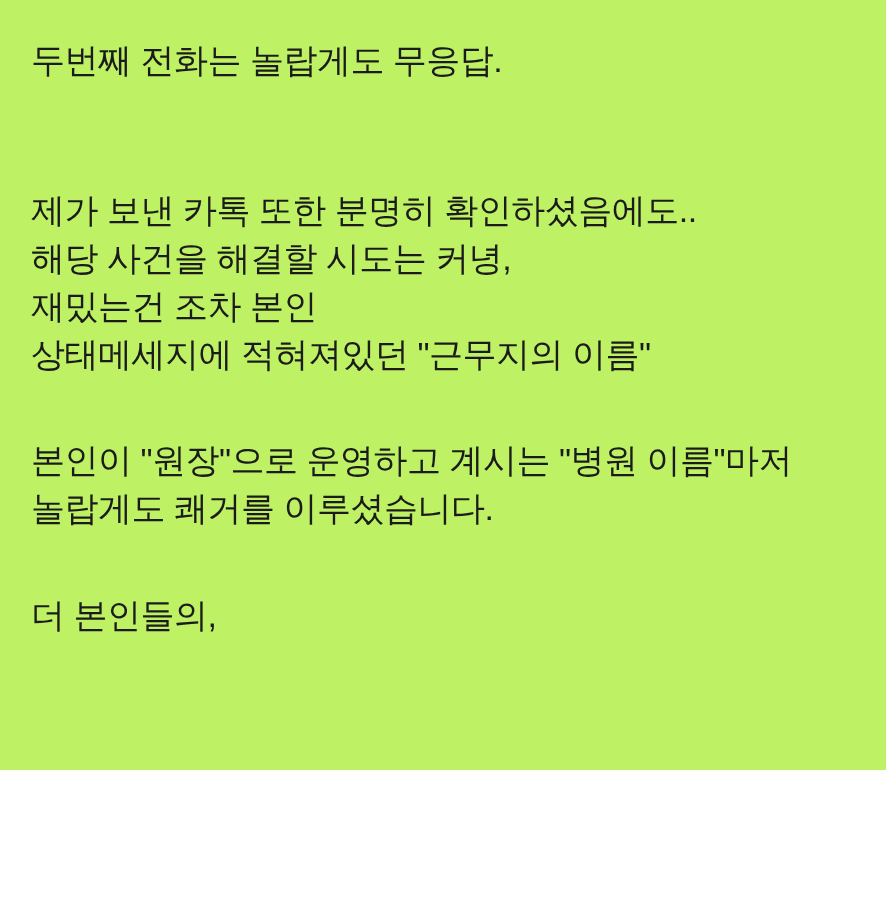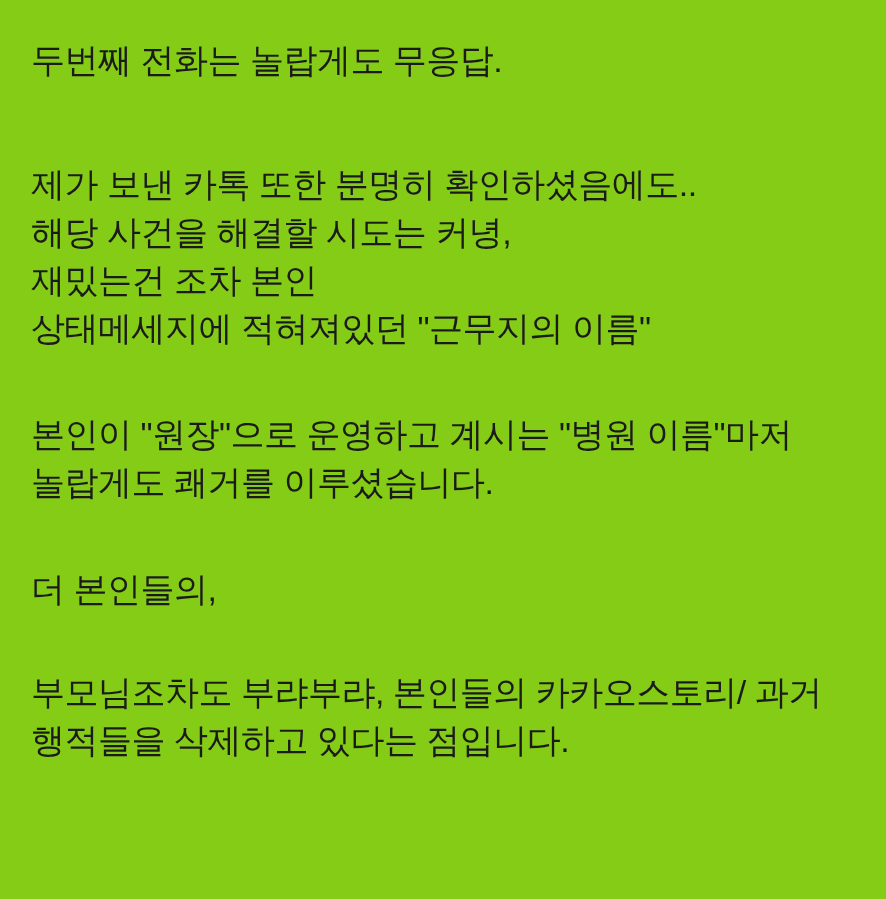--- a/index.html
+++ b/index.html
@@ -3,40 +3,40 @@
 <meta charset="utf-8">
 <style>
   html, body {
     margin: 0;
     padding: 0;
     background: #ffffff;
   }
   .page {
     position: relative;
     width: 886px;
-    height: 899px;
-    background: #84cc16;
+    height: 770px;
+    background: #bef264;
     overflow: hidden;
     box-sizing: border-box;
     font-family: "Liberation Sans", "DejaVu Sans", sans-serif;
   }
   .text-post {
     position: absolute;
     left: 31px;
     top: 0;
     right: 20px;
     color: #1b1b1b;
     font-size: 34px;
     font-weight: 500;
     line-height: 48px;
     letter-spacing: -0.5px;
   }
   .para { margin: 0; padding: 0; }
   .para-1 { margin-top: 36px; }
-  .para-2 { margin-top: 76px; }
+  .para-2 { margin-top: 102px; }
   .para-3 { }
   .para-4 { margin-top: 58px; }
   .para-5 { margin-top: 59px; }
   .para-6 { margin-top: 55px; }
   .text-line {
     white-space: nowrap;
   }
 </style>
 </head>
 <body>
@@ -60,19 +60,15 @@
 
     <div class="para para-4">
       <div class="text-line">본인이 "원장"으로 운영하고 계시는 "병원 이름"마저</div>
       <div class="text-line">놀랍게도 쾌거를 이루셨습니다.</div>
     </div>
 
     <div class="para para-5">
       <div class="text-line">더 본인들의,</div>
     </div>
 
-    <div class="para para-6">
-      <div class="text-line">부모님조차도 부랴부랴, 본인들의 카카오스토리/ 과거</div>
-      <div class="text-line">행적들을 삭제하고 있다는 점입니다.</div>
-    </div>
 
   </div>
 </div>
 
 </body></html>

